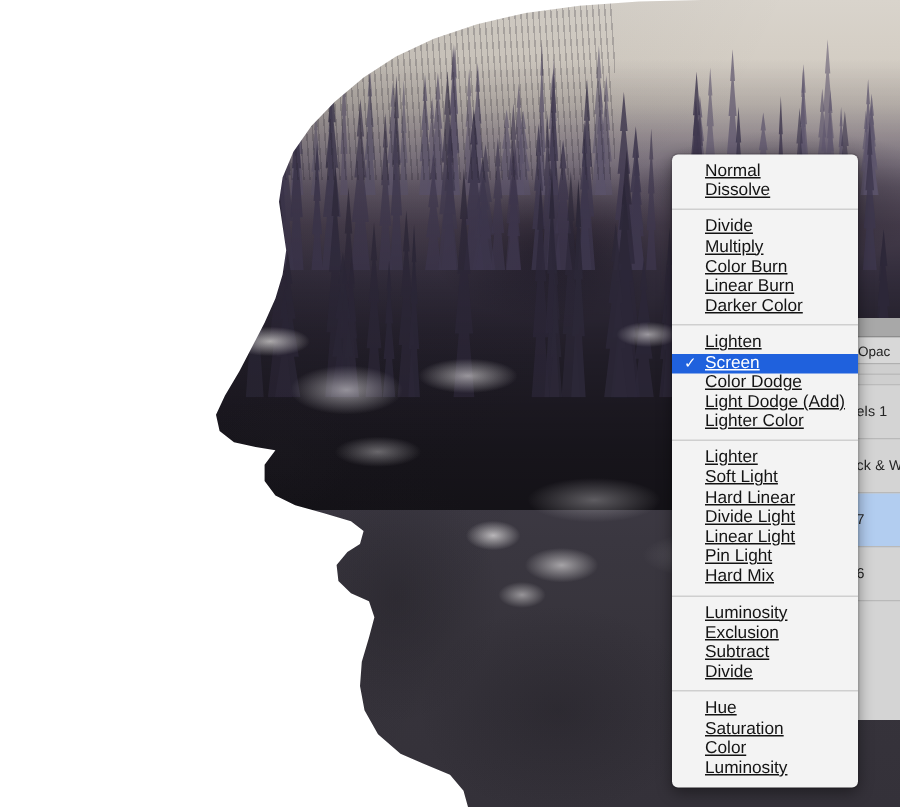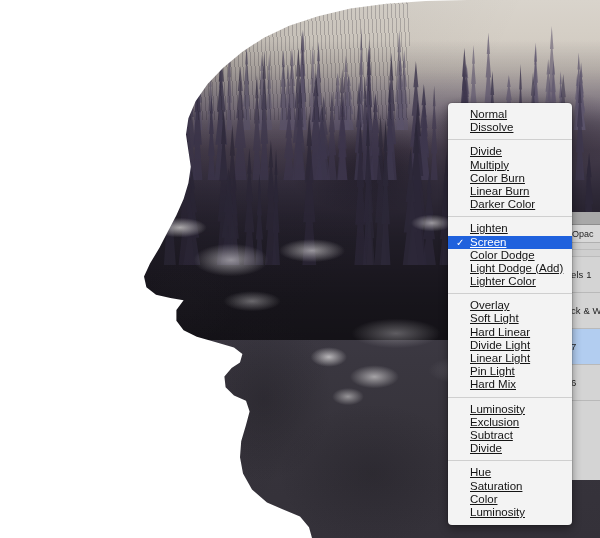--- a/index.html
+++ b/index.html
@@ -364,21 +364,21 @@
       <div class="divider"></div>
       <div class="grp">
         <div class="mi"><span>Lighten</span></div>
         <div class="mi active"><span class="tick">✓</span><span>Screen</span></div>
         <div class="mi"><span>Color Dodge</span></div>
         <div class="mi"><span>Light Dodge (Add)</span></div>
         <div class="mi"><span>Lighter Color</span></div>
       </div>
       <div class="divider"></div>
       <div class="grp">
-        <div class="mi"><span>Overlay</span></div>
+        <div class="mi"><span>Lighter</span></div>
         <div class="mi"><span>Soft Light</span></div>
         <div class="mi"><span>Hard Linear</span></div>
         <div class="mi"><span>Divide Light</span></div>
         <div class="mi"><span>Linear Light</span></div>
         <div class="mi"><span>Pin Light</span></div>
         <div class="mi"><span>Hard Mix</span></div>
       </div>
       <div class="divider"></div>
       <div class="grp">
         <div class="mi"><span>Luminosity</span></div>

